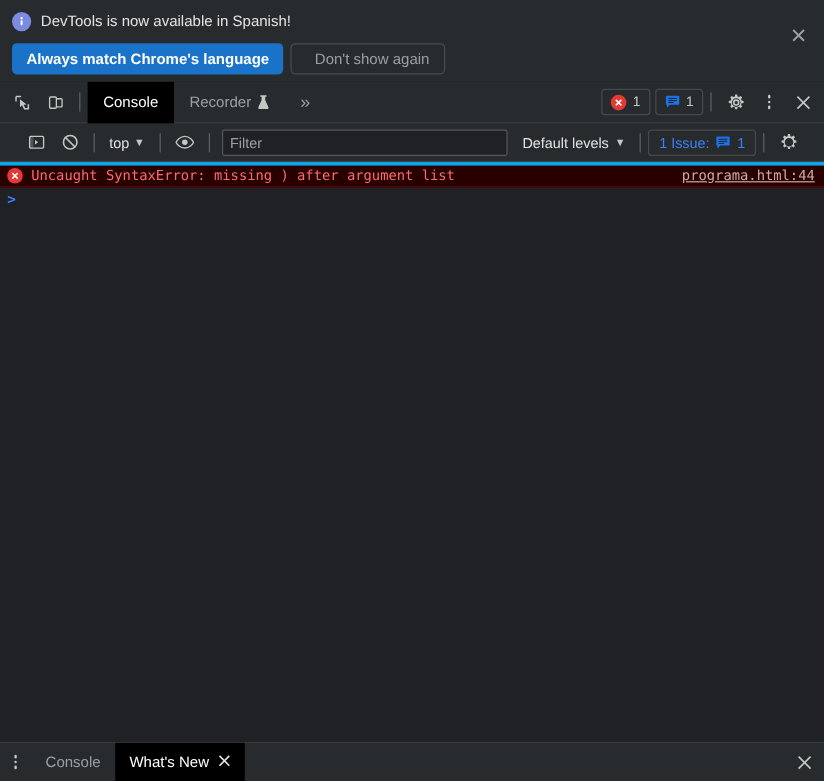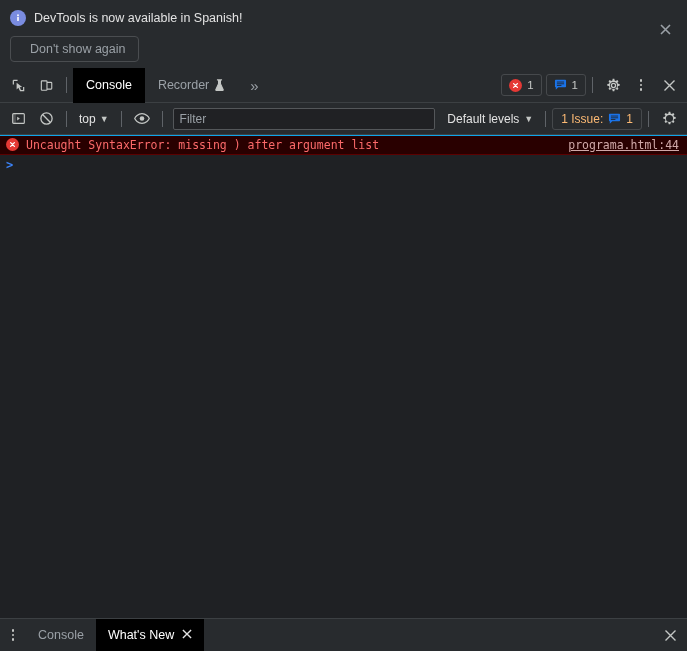--- a/index.html
+++ b/index.html
@@ -187,21 +187,21 @@
     display: inline-flex; align-items: center; justify-content: center;
   }
 
   
   .filter-bar {
     flex: 0 0 auto;
     height: 32px;
     background: #282b2e;
     display: flex;
     align-items: center;
-    padding: 0 4px;
+    padding: 0 16px;
     box-sizing: border-box;
     border-bottom: 1px solid #3c4043;
   }
   .ctx-select {
     display: inline-flex;
     align-items: center;
     gap: 4px;
     font-size: 12px;
     color: #e3e3e3;
     padding: 0 6px;
@@ -238,36 +238,36 @@
   }
   .issues-pill {
     display: inline-flex;
     align-items: center;
     gap: 5px;
     height: 22px;
     padding: 0 8px;
     border: 1px solid #46494c;
     border-radius: 3px;
     font-size: 12px;
-    color: #fdba74;
+    color: #3b82f6;
     cursor: pointer;
     white-space: nowrap;
     box-sizing: border-box;
   }
 
   
   .console {
     flex: 1 1 auto;
     background: #1f2124;
     overflow: hidden;
     position: relative;
   }
   .console-msg {
     background: #290000;
-    border-top: 1px solid #0ea5e9;
+    border-top: 3px solid #0ea5e9;
     border-bottom: 1px solid #5c0000;
     display: flex;
     align-items: center;
     padding: 1px 8px 2px 6px;
     box-sizing: border-box;
     min-height: 20px;
     font-family: "DejaVu Sans Mono", "Liberation Mono", monospace;
     font-size: 11.5px;
   }
   .msg-icon {
@@ -374,20 +374,21 @@
     <div class="banner-row1">
       <span class="info-icon">
         <svg width="10" height="10" viewBox="0 0 10 10">
           <rect x="4.2" y="3.8" width="1.6" height="4.2" rx="0.6" fill="#ffffff"></rect>
           <circle cx="5" cy="2.2" r="0.95" fill="#ffffff"></circle>
         </svg>
       </span>
       <span class="banner-text">DevTools is now available in Spanish!</span>
     </div>
     <div class="banner-row2">
+      <button class="btn btn-primary">Always match Chrome's language</button>
       <button class="btn btn-outline">Don't show again</button>
     </div>
     <div class="banner-close">
       <svg width="11" height="11" viewBox="0 0 11 11">
         <path d="M1,1 L10,10 M10,1 L1,10" stroke="currentColor" stroke-width="1.6" fill="none"></path>
       </svg>
     </div>
   </div>
 
   <div class="main-toolbar">

